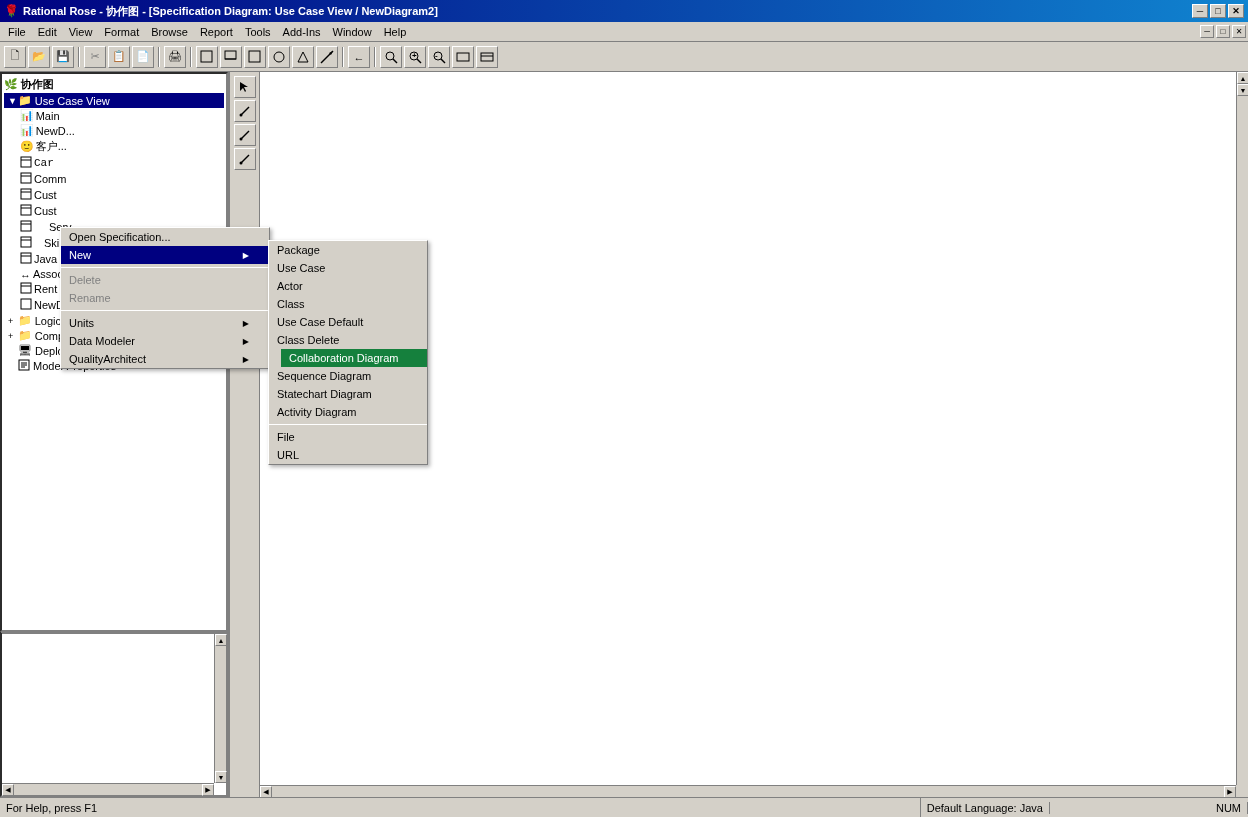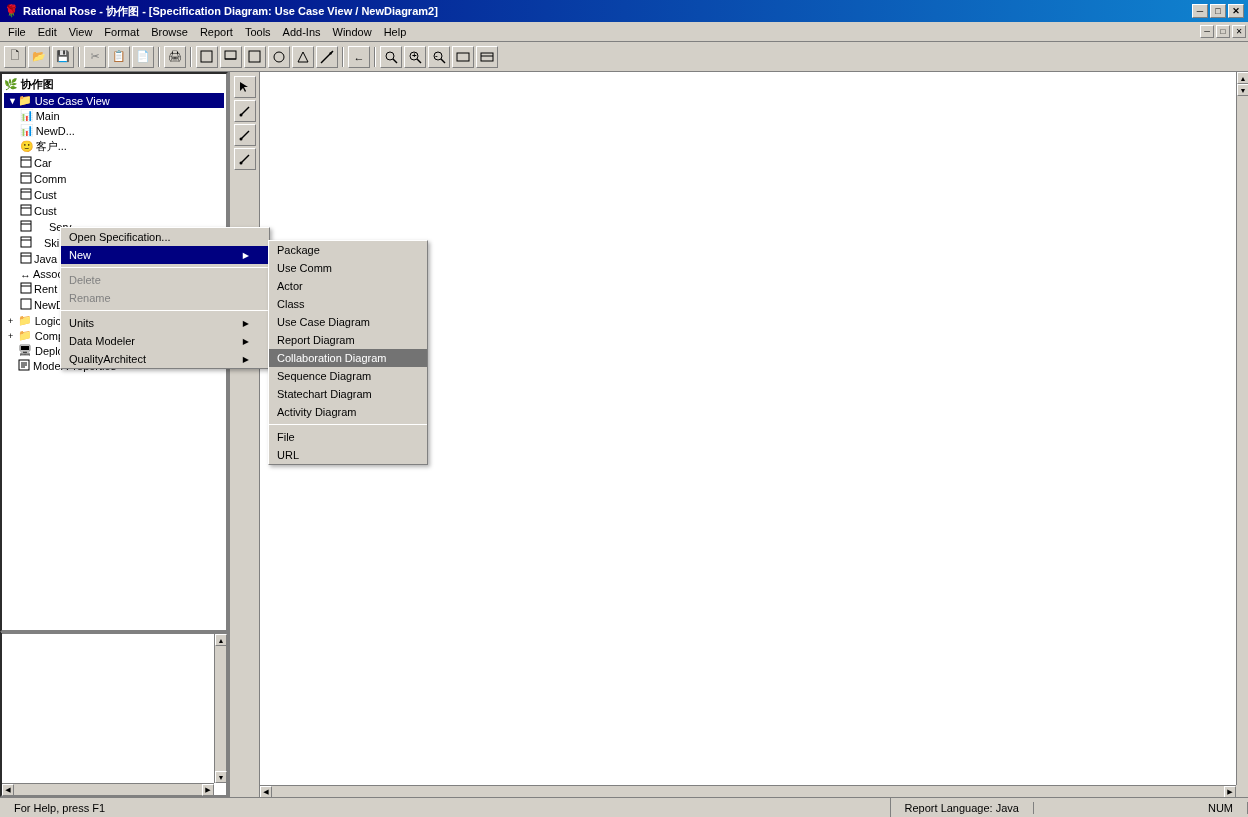--- a/index.html
+++ b/index.html
@@ -193,21 +193,21 @@
     .status-bar {
       position: fixed;
       bottom: 0; left: 0; right: 0;
       height: 20px;
       background: #d4d0c8;
       border-top: 1px solid #808080;
       display: flex;
       align-items: center;
     }
     .status-section {
-      padding: 0 14px;
+      padding: 0 6px;
       border-right: 1px solid #808080;
       height: 100%;
       display: flex;
       align-items: center;
       font-size: 11px;
     }
     .status-section:first-child { flex: 1; }
     .status-right { display: flex; }
   </style>
 </head>
@@ -353,21 +353,21 @@
           <span>🙂</span>
           <span style="margin-left:2px;">客户...</span>
         </div>
         <div class="tree-item">
           <span>
             <svg width="12" height="12" viewBox="0 0 12 12">
                 <rect x="1" y="1" width="10" height="10" fill="none" stroke="#000" stroke-width="1"></rect>
                 <line x1="1" y1="4" x2="11" y2="4" stroke="#000" stroke-width="1"></line>
               </svg>
           </span>
-          <span style="margin-left:2px;">Car</span>
+          <span style="margin-left:2px;font-family:Liberation Mono, monospace;">Car</span>
         </div>
         <div class="tree-item">
           <span>
             <svg width="12" height="12" viewBox="0 0 12 12">
                 <rect x="1" y="1" width="10" height="10" fill="none" stroke="#000" stroke-width="1"></rect>
                 <line x1="1" y1="4" x2="11" y2="4" stroke="#000" stroke-width="1"></line>
               </svg>
           </span>
           <span style="margin-left:2px;text-align:center;">Comm</span>
         </div>
@@ -556,35 +556,35 @@
       <span>QualityArchitect</span>
       <span class="submenu-arrow">▶</span>
     </div>
   </div>
 
   <div class="submenu" style="position:absolute; left:268px; top:168px; z-index:101;">
     <div class="context-menu-item">
       <span>Package</span>
     </div>
     <div class="context-menu-item">
-      <span>Use Comm</span>
+      <span>Use Case</span>
     </div>
     <div class="context-menu-item">
       <span>Actor</span>
     </div>
     <div class="context-menu-item">
       <span>Class</span>
     </div>
     <div class="context-menu-item">
-      <span>Use Case Diagram</span>
-    </div>
-    <div class="context-menu-item">
-      <span>Report Diagram</span>
-    </div>
-    <div class="context-menu-item highlighted" style="background:#737373; color:white;">
+      <span>Use Case Default</span>
+    </div>
+    <div class="context-menu-item">
+      <span>Class Delete</span>
+    </div>
+    <div class="context-menu-item highlighted" style="background:#15803d; color:white;margin-left:12px;">
       <span>Collaboration Diagram</span>
     </div>
     <div class="context-menu-item">
       <span>Sequence Diagram</span>
     </div>
     <div class="context-menu-item">
       <span>Statechart Diagram</span>
     </div>
     <div class="context-menu-item">
       <span>Activity Diagram</span>
@@ -599,21 +599,21 @@
   </div>
 
 </div>
 
 <div class="status-bar">
   <div class="status-section">
     <span>For Help, press F1</span>
   </div>
   <div class="status-right">
     <div class="status-section">
-      <span>Report Language: Java</span>
+      <span>Default Language: Java</span>
     </div>
     <div class="status-section" style="width:80px;"></div>
     <div class="status-section" style="width:80px;"></div>
     <div class="status-section">
       <span>NUM</span>
     </div>
   </div>
 </div>
 
 </body></html>

